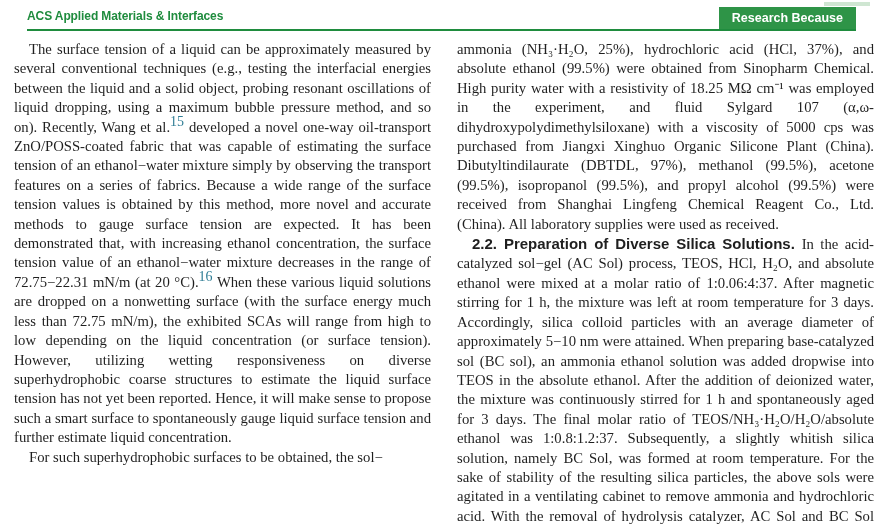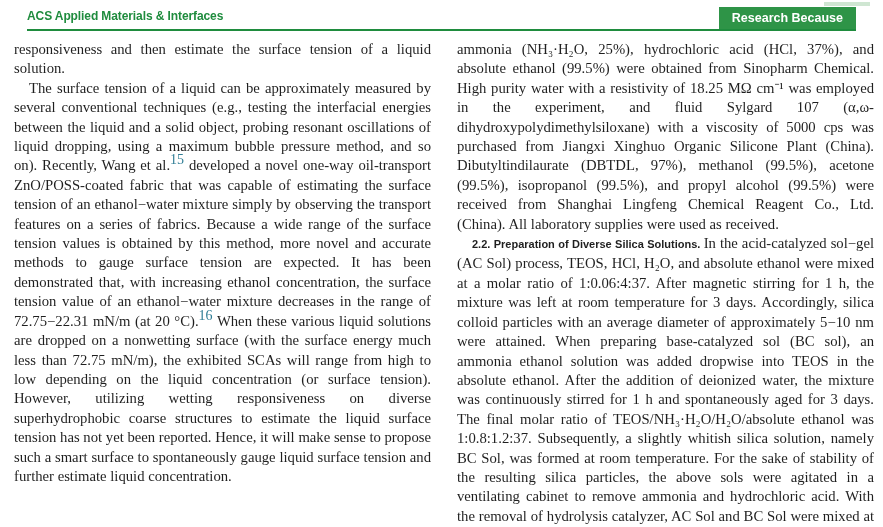--- a/index.html
+++ b/index.html
@@ -59,36 +59,36 @@
   .para.indent{text-indent:15px;}
   sup.ref{
     color:var(--ref-teal);
     font-size:14px;
     line-height:0;
     vertical-align:super;
   }
   .sec-heading{
     font-family:"Liberation Sans",sans-serif;
     font-weight:bold;
-    font-size:11px;
+    font-size:15px;
   }
 </style>
 </head>
 <body>
 
 <div class="corner-sliver"></div>
 
 <div class="header-title">ACS Applied Materials &amp; Interfaces</div>
 
 <div class="badge">Research Because</div>
 
 <div class="header-rule"></div>
 
 <div class="columns">
   <div class="col">
-      <p class="para"><span>responsiveness and then estimate the surface tension of a liquid solution.</span></p>
       <p class="para indent"><span>The surface tension of a liquid can be approximately measured by several conventional techniques (e.g., testing the interfacial energies between the liquid and a solid object, probing resonant oscillations of liquid dropping, using a maximum bubble pressure method, and so on). Recently, Wang et al.</span><sup class="ref">15</sup><span> developed a novel one-way oil-transport ZnO/POSS-coated fabric that was capable of estimating the surface tension of an ethanol−water mixture simply by observing the transport features on a series of fabrics. Because a wide range of the surface tension values is obtained by this method, more novel and accurate methods to gauge surface tension are expected. It has been demonstrated that, with increasing ethanol concentration, the surface tension value of an ethanol−water mixture decreases in the range of 72.75−22.31 mN/m (at 20 °C).</span><sup class="ref">16</sup><span> When these various liquid solutions are dropped on a nonwetting surface (with the surface energy much less than 72.75 mN/m), the exhibited SCAs will range from high to low depending on the liquid concentration (or surface tension). However, utilizing wetting responsiveness on diverse superhydrophobic coarse structures to estimate the liquid surface tension has not yet been reported. Hence, it will make sense to propose such a smart surface to spontaneously gauge liquid surface tension and further estimate liquid concentration.</span></p>
+      <p class="para indent"><span>For such superhydrophobic surfaces to be obtained, the sol−</span></p>
     </div>
   <div class="col">
       <p class="para"><span>ammonia (NH₃·H₂O, 25%), hydrochloric acid (HCl, 37%), and absolute ethanol (99.5%) were obtained from Sinopharm Chemical. High purity water with a resistivity of 18.25 MΩ cm⁻¹ was employed in the experiment, and fluid Sylgard 107 (α,ω-dihydroxypolydimethylsiloxane) with a viscosity of 5000 cps was purchased from Jiangxi Xinghuo Organic Silicone Plant (China). Dibutyltindilaurate (DBTDL, 97%), methanol (99.5%), acetone (99.5%), isopropanol (99.5%), and propyl alcohol (99.5%) were received from Shanghai Lingfeng Chemical Reagent Co., Ltd. (China). All laboratory supplies were used as received.</span></p>
       <p class="para indent"><span class="sec-heading">2.2. Preparation of Diverse Silica Solutions. </span><span>In the acid-catalyzed sol−gel (AC Sol) process, TEOS, HCl, H₂O, and absolute ethanol were mixed at a molar ratio of 1:0.06:4:37. After magnetic stirring for 1 h, the mixture was left at room temperature for 3 days. Accordingly, silica colloid particles with an average diameter of approximately 5−10 nm were attained. When preparing base-catalyzed sol (BC sol), an ammonia ethanol solution was added dropwise into TEOS in the absolute ethanol. After the addition of deionized water, the mixture was continuously stirred for 1 h and spontaneously aged for 3 days. The final molar ratio of TEOS/NH₃·H₂O/H₂O/absolute ethanol was 1:0.8:1.2:37. Subsequently, a slightly whitish silica solution, namely BC Sol, was formed at room temperature. For the sake of stability of the resulting silica particles, the above sols were agitated in a ventilating cabinet to remove ammonia and hydrochloric acid. With the removal of hydrolysis catalyzer, AC Sol and BC Sol were mixed at mass ratios of 2:1, 1:1, 1:8, and 1:16 (the content of BC sol was 33.33, 50, 88.89, and 94%, respectively) under magnetic stirring for 30 min to produce different acid−base-catalyzed </span></p>
     </div>
 </div>
 
 </body></html>

